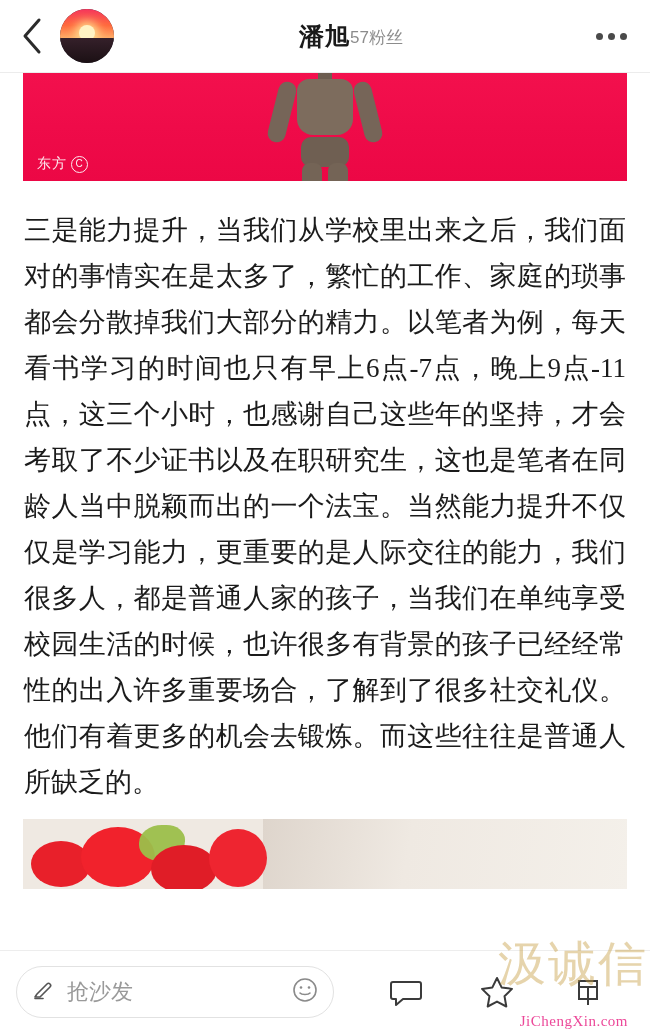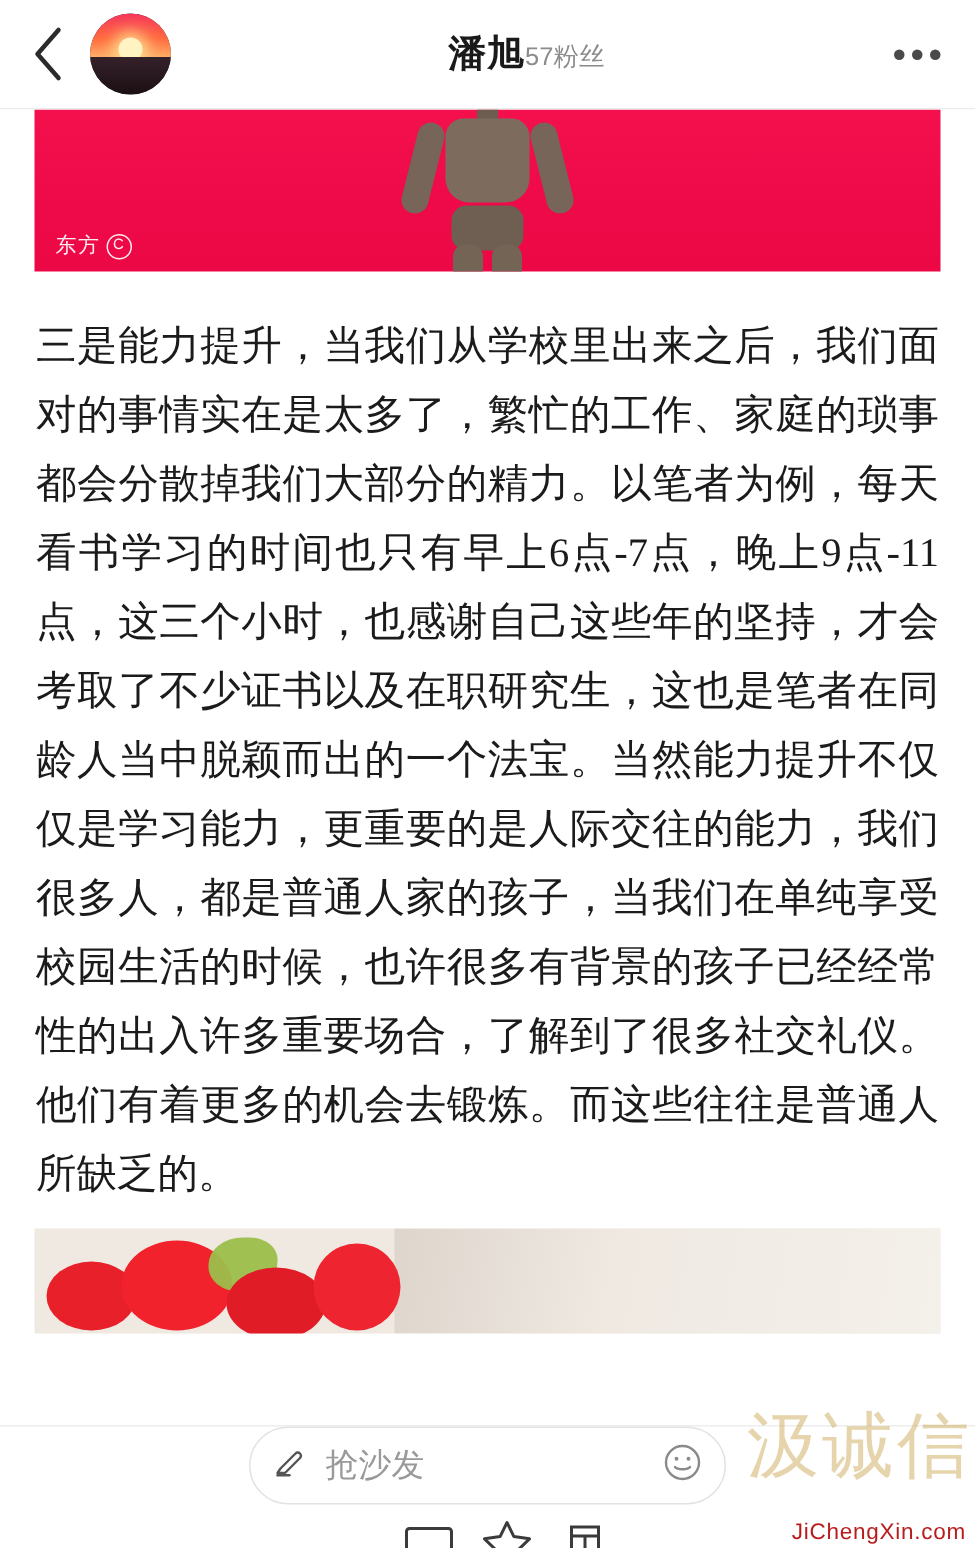--- a/index.html
+++ b/index.html
@@ -270,21 +270,20 @@
     height: 82px;
     min-height: 82px;
     background: #fff;
     border-top: 1px solid #ededed;
     display: flex;
     align-items: center;
     padding: 0 16px;
     box-sizing: border-box;
     position: relative;
     z-index: 5;
-    flex-direction: column;
   }
   .comment-box {
     flex: 0 0 auto;
     width: 318px;
     height: 52px;
     border: 1px solid #e2e2e2;
     border-radius: 26px;
     display: flex;
     align-items: center;
     padding: 0 14px;
@@ -310,27 +309,27 @@
   .bar-icon {
     width: 52px;
     height: 52px;
     display: flex;
     align-items: center;
     justify-content: center;
   }
 
   .corner-wm {
     position: absolute;
-    right: 6px;
+    right: 22px;
     bottom: 2px;
     font-size: 15px;
-    color: #b91c1c;
+    color: #ec4899;
     letter-spacing: .5px;
     z-index: 9;
-    font-family: Liberation Sans, sans-serif;
+    font-family: Liberation Serif, serif;
   }
   .big-wm {
     position: absolute;
     right: 2px;
     bottom: 36px;
     font-size: 48px;
     color: rgba(200,160,70,.45);
     font-family: Liberation Serif, serif;
     z-index: 9;
     letter-spacing: 2px;

